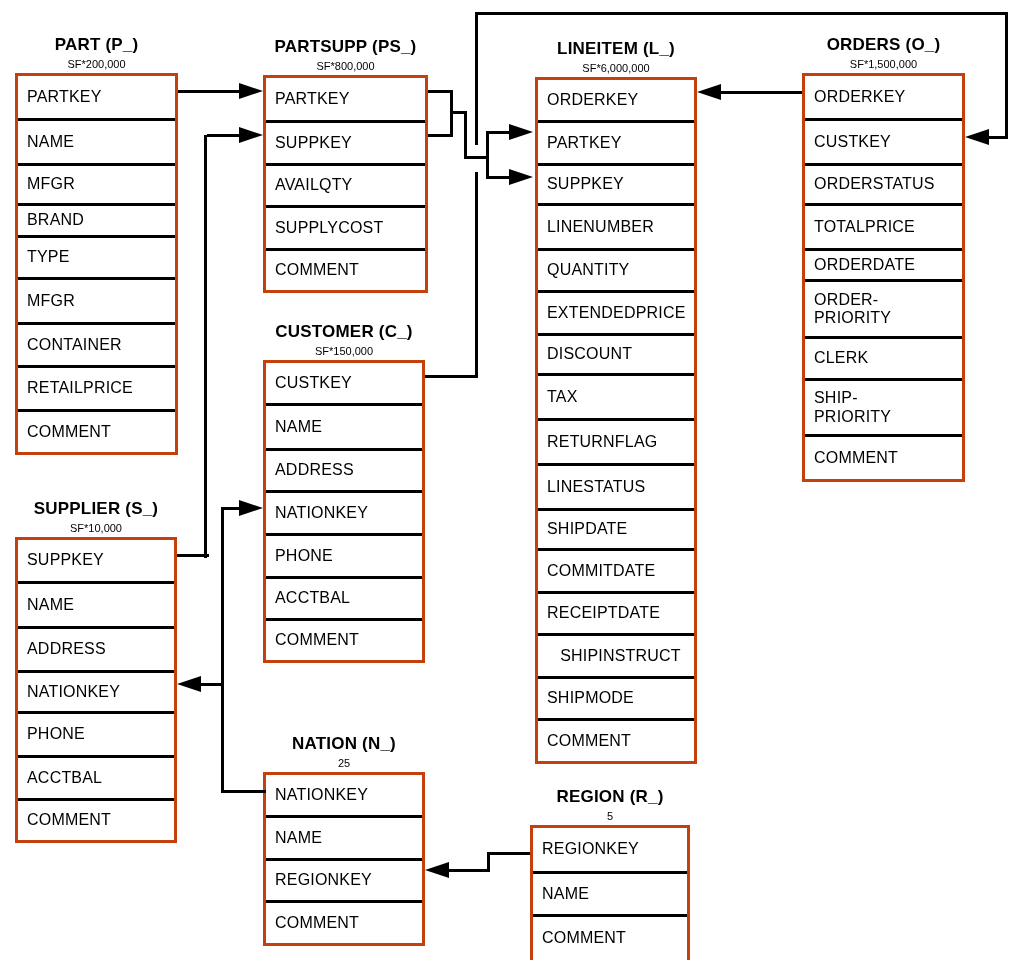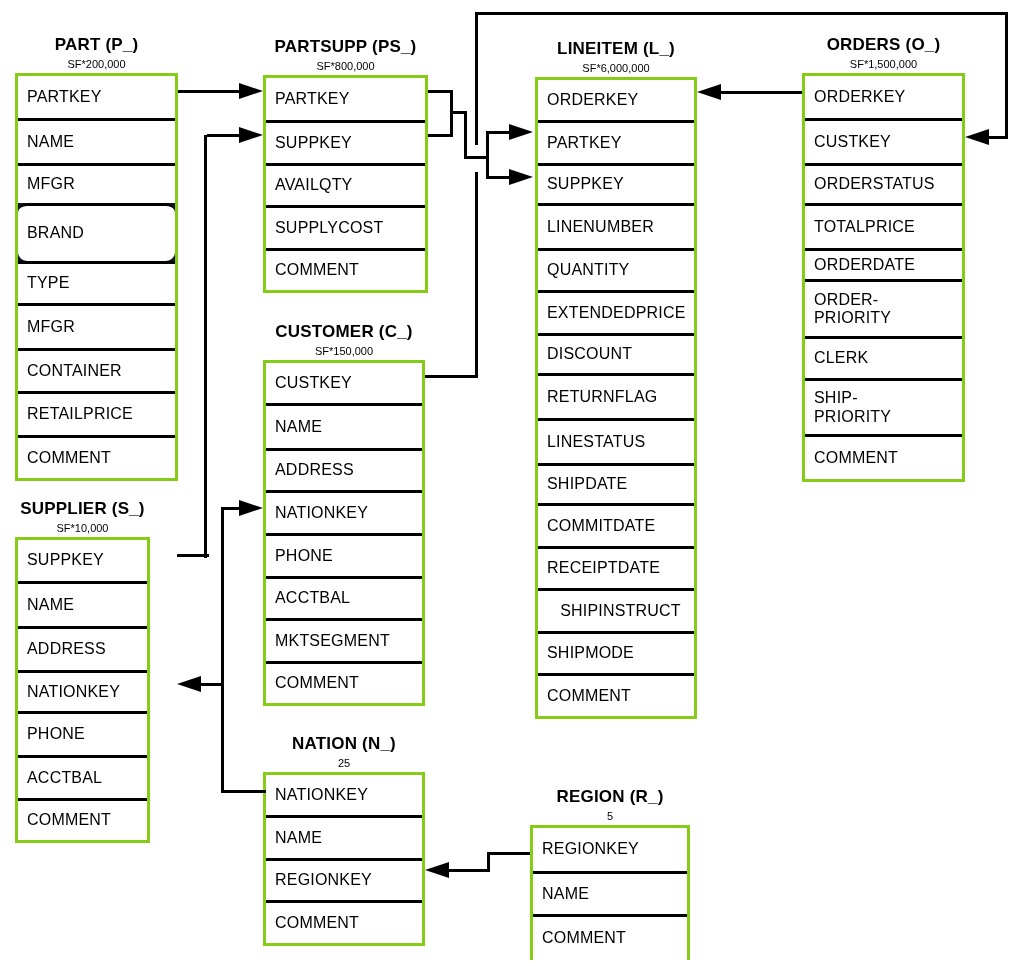--- a/index.html
+++ b/index.html
@@ -1,21 +1,21 @@
 <!DOCTYPE html>
 <html><head>
 <meta charset="utf-8">
 <style>
   html,body{margin:0;padding:0;background:#ffffff;}
   body{width:1025px;height:966px;font-family:"Liberation Sans",sans-serif;color:#000;}
   #diagram{position:relative;width:1025px;height:966px;background:#fff;overflow:hidden;}
   .table{position:absolute;}
   .ttl{font-size:17px;font-weight:bold;text-align:center;height:20px;line-height:20px;white-space:nowrap;letter-spacing:.2px;}
   .sub{font-size:11px;text-align:center;height:18px;line-height:18px;white-space:nowrap;}
-  .box{border:3px solid #84cc16;background:#0f172a;box-sizing:border-box;}
+  .box{border:3px solid #c2410c;background:#0f172a;box-sizing:border-box;}
   #tbl-region .box{border-bottom:none;}
   .row{box-sizing:border-box;display:flex;align-items:center;padding-left:9px;font-size:16px;letter-spacing:.2px;line-height:1.15;background:#fff;}
   .row + .row{border-top:3px solid #000;}
   .lbl{display:inline-block;}
   #tbl-orders .lbl{max-width:100px;}
   .conn{position:absolute;left:0;top:0;width:0;height:0;}
   .seg{position:absolute;background:#000;}
   .ah{position:absolute;width:0;height:0;border-top:8px solid transparent;border-bottom:8px solid transparent;}
   .ah-r{border-left:24px solid #000;}
   .ah-l{border-right:24px solid #000;}
@@ -31,21 +31,21 @@
     <div class="box">
         <div class="row" style="height: 42px;">
           <span class="lbl">PARTKEY</span>
         </div>
         <div class="row" style="height: 45px;">
           <span class="lbl">NAME</span>
         </div>
         <div class="row" style="height: 40px;">
           <span class="lbl">MFGR</span>
         </div>
-        <div class="row" style="height: 58px; border-radius: 9px;">
+        <div class="row" style="height: 32px;">
           <span class="lbl">BRAND</span>
         </div>
         <div class="row" style="height: 42px;">
           <span class="lbl">TYPE</span>
         </div>
         <div class="row" style="height: 45px;">
           <span class="lbl">MFGR</span>
         </div>
         <div class="row" style="height: 43px;">
           <span class="lbl">CONTAINER</span>
@@ -100,20 +100,23 @@
         <div class="row" style="height: 42px;">
           <span class="lbl">QUANTITY</span>
         </div>
         <div class="row" style="height: 43px;">
           <span class="lbl">EXTENDEDPRICE</span>
         </div>
         <div class="row" style="height: 40px;">
           <span class="lbl">DISCOUNT</span>
         </div>
         <div class="row" style="height: 45px;">
+          <span class="lbl">TAX</span>
+        </div>
+        <div class="row" style="height: 45px;">
           <span class="lbl">RETURNFLAG</span>
         </div>
         <div class="row" style="height: 45px;">
           <span class="lbl">LINESTATUS</span>
         </div>
         <div class="row" style="height: 40px;">
           <span class="lbl">SHIPDATE</span>
         </div>
         <div class="row" style="height: 43px;">
           <span class="lbl">COMMITDATE</span>
@@ -182,30 +185,27 @@
         </div>
         <div class="row" style="height: 43px;">
           <span class="lbl">NATIONKEY</span>
         </div>
         <div class="row" style="height: 43px;">
           <span class="lbl">PHONE</span>
         </div>
         <div class="row" style="height: 42px;">
           <span class="lbl">ACCTBAL</span>
         </div>
-        <div class="row" style="height: 43px;">
-          <span class="lbl">MKTSEGMENT</span>
-        </div>
-        <div class="row" style="height: 42px;">
-          <span class="lbl">COMMENT</span>
-        </div>
-      </div>
-  </div>
-
-  <div class="table" id="tbl-supplier" style="left:15px;top:499px;width:135px">
+        <div class="row" style="height: 42px;">
+          <span class="lbl">COMMENT</span>
+        </div>
+      </div>
+  </div>
+
+  <div class="table" id="tbl-supplier" style="left:15px;top:499px;width:162px">
     <div class="ttl">SUPPLIER (S_)</div>
     <div class="sub">SF*10,000</div>
     <div class="box">
         <div class="row" style="height: 41px;">
           <span class="lbl">SUPPKEY</span>
         </div>
         <div class="row" style="height: 45px;">
           <span class="lbl">NAME</span>
         </div>
         <div class="row" style="height: 44px;">

